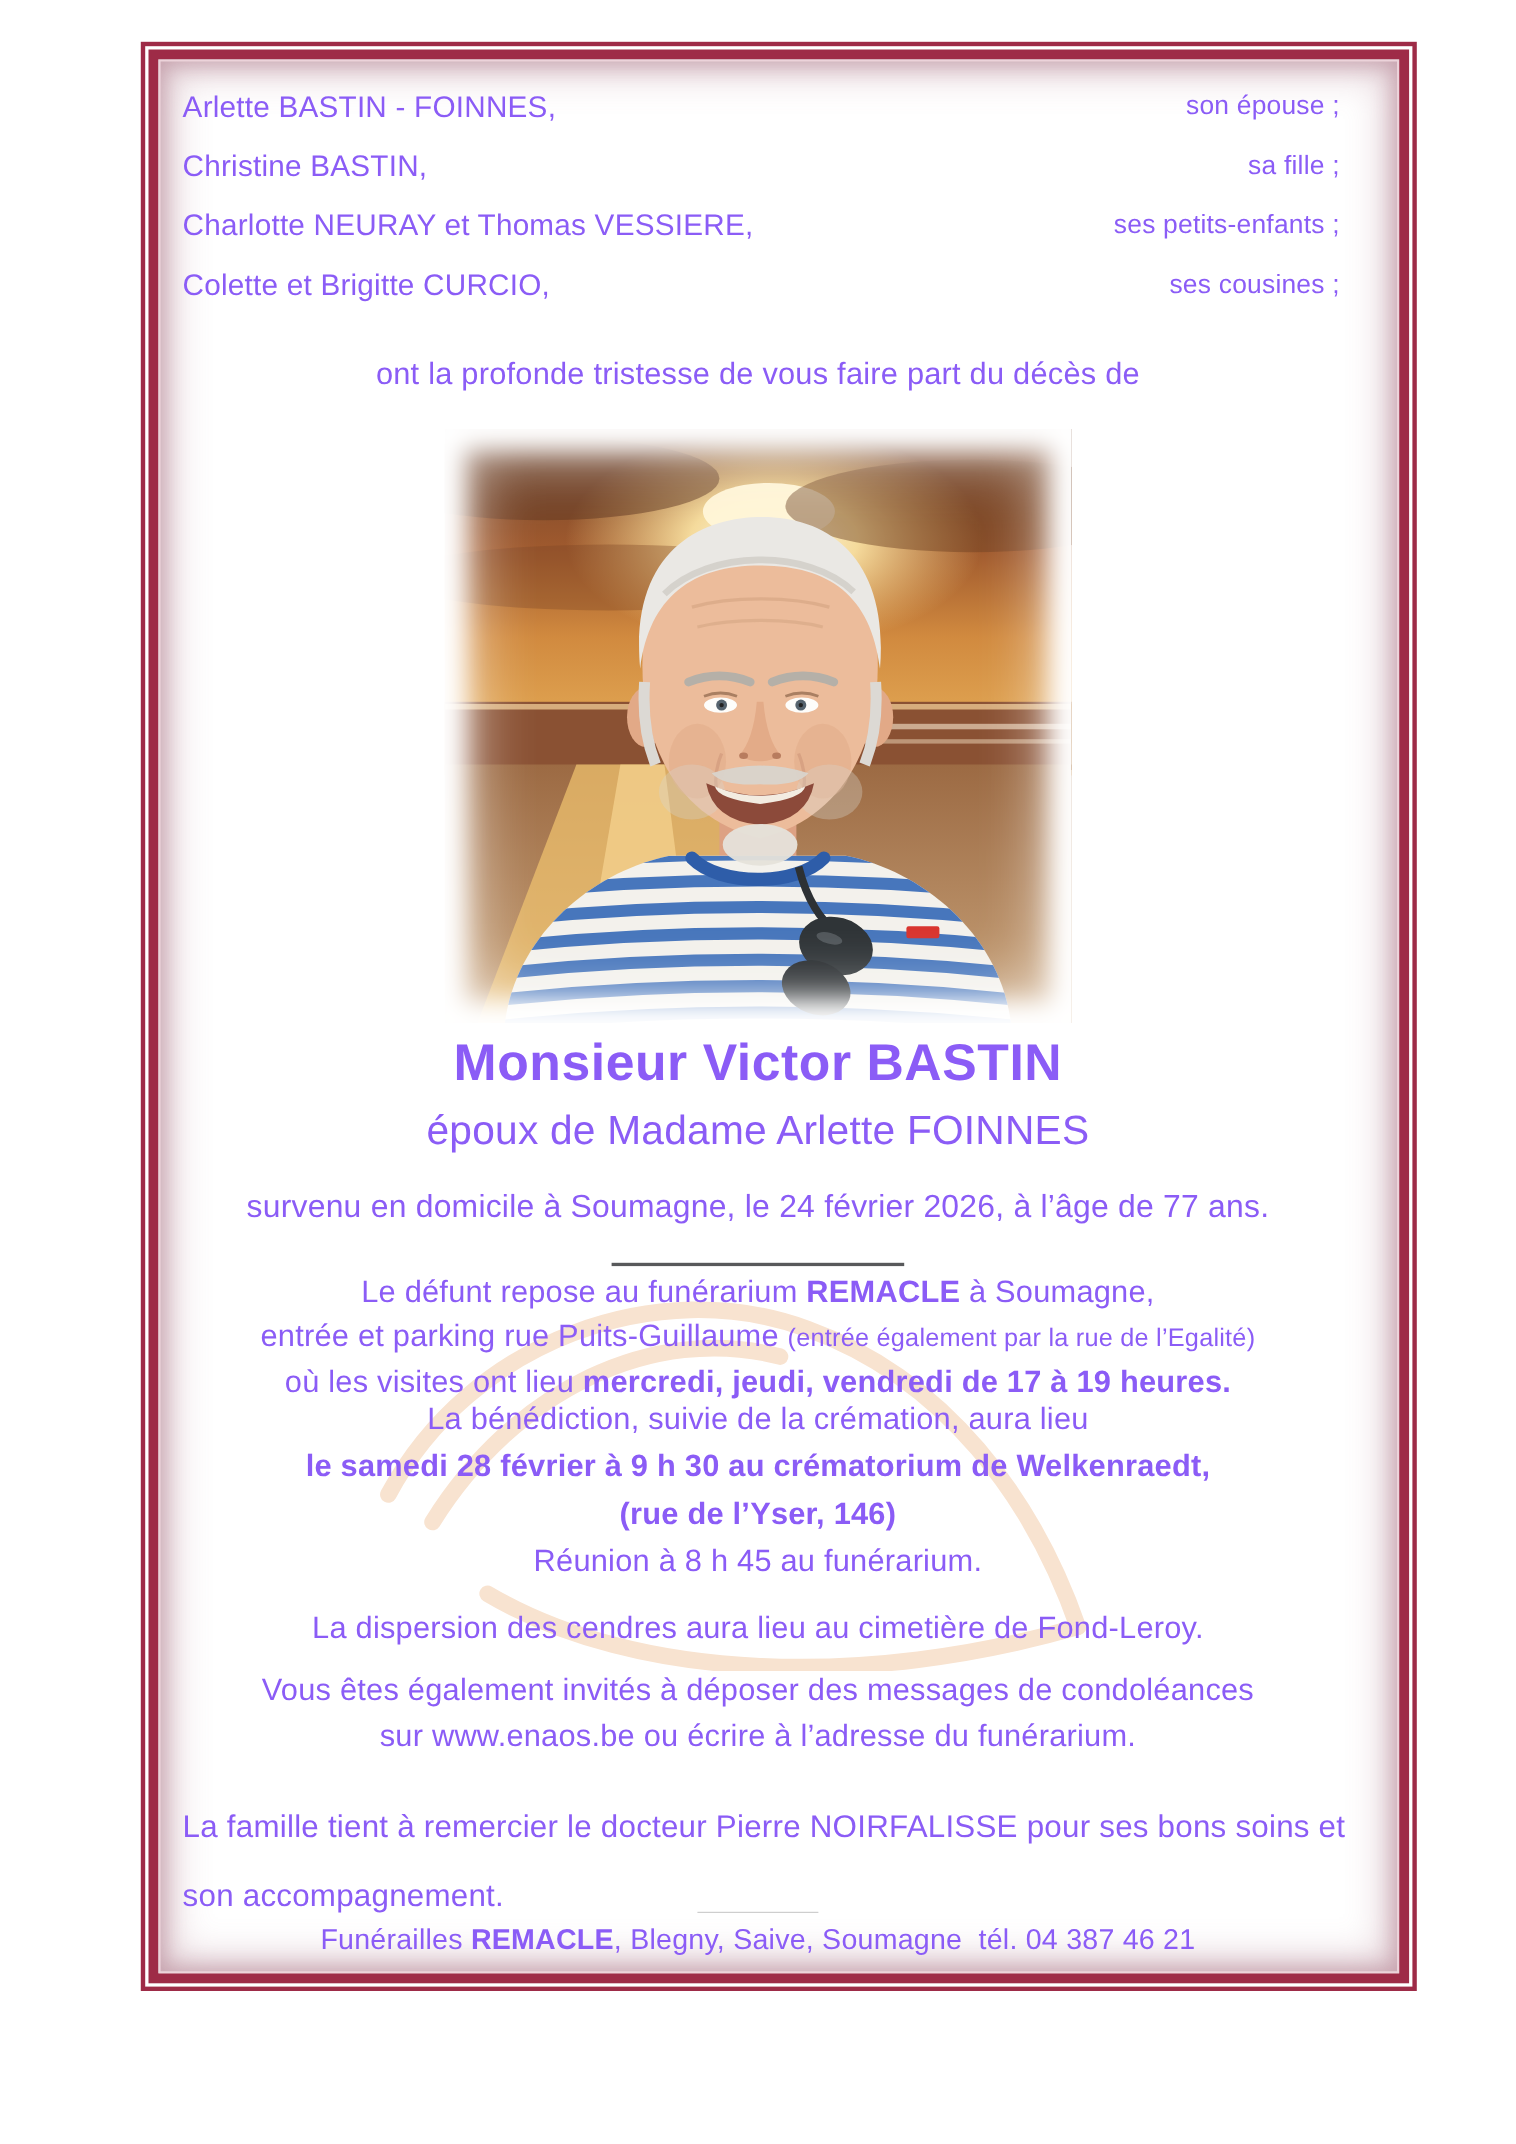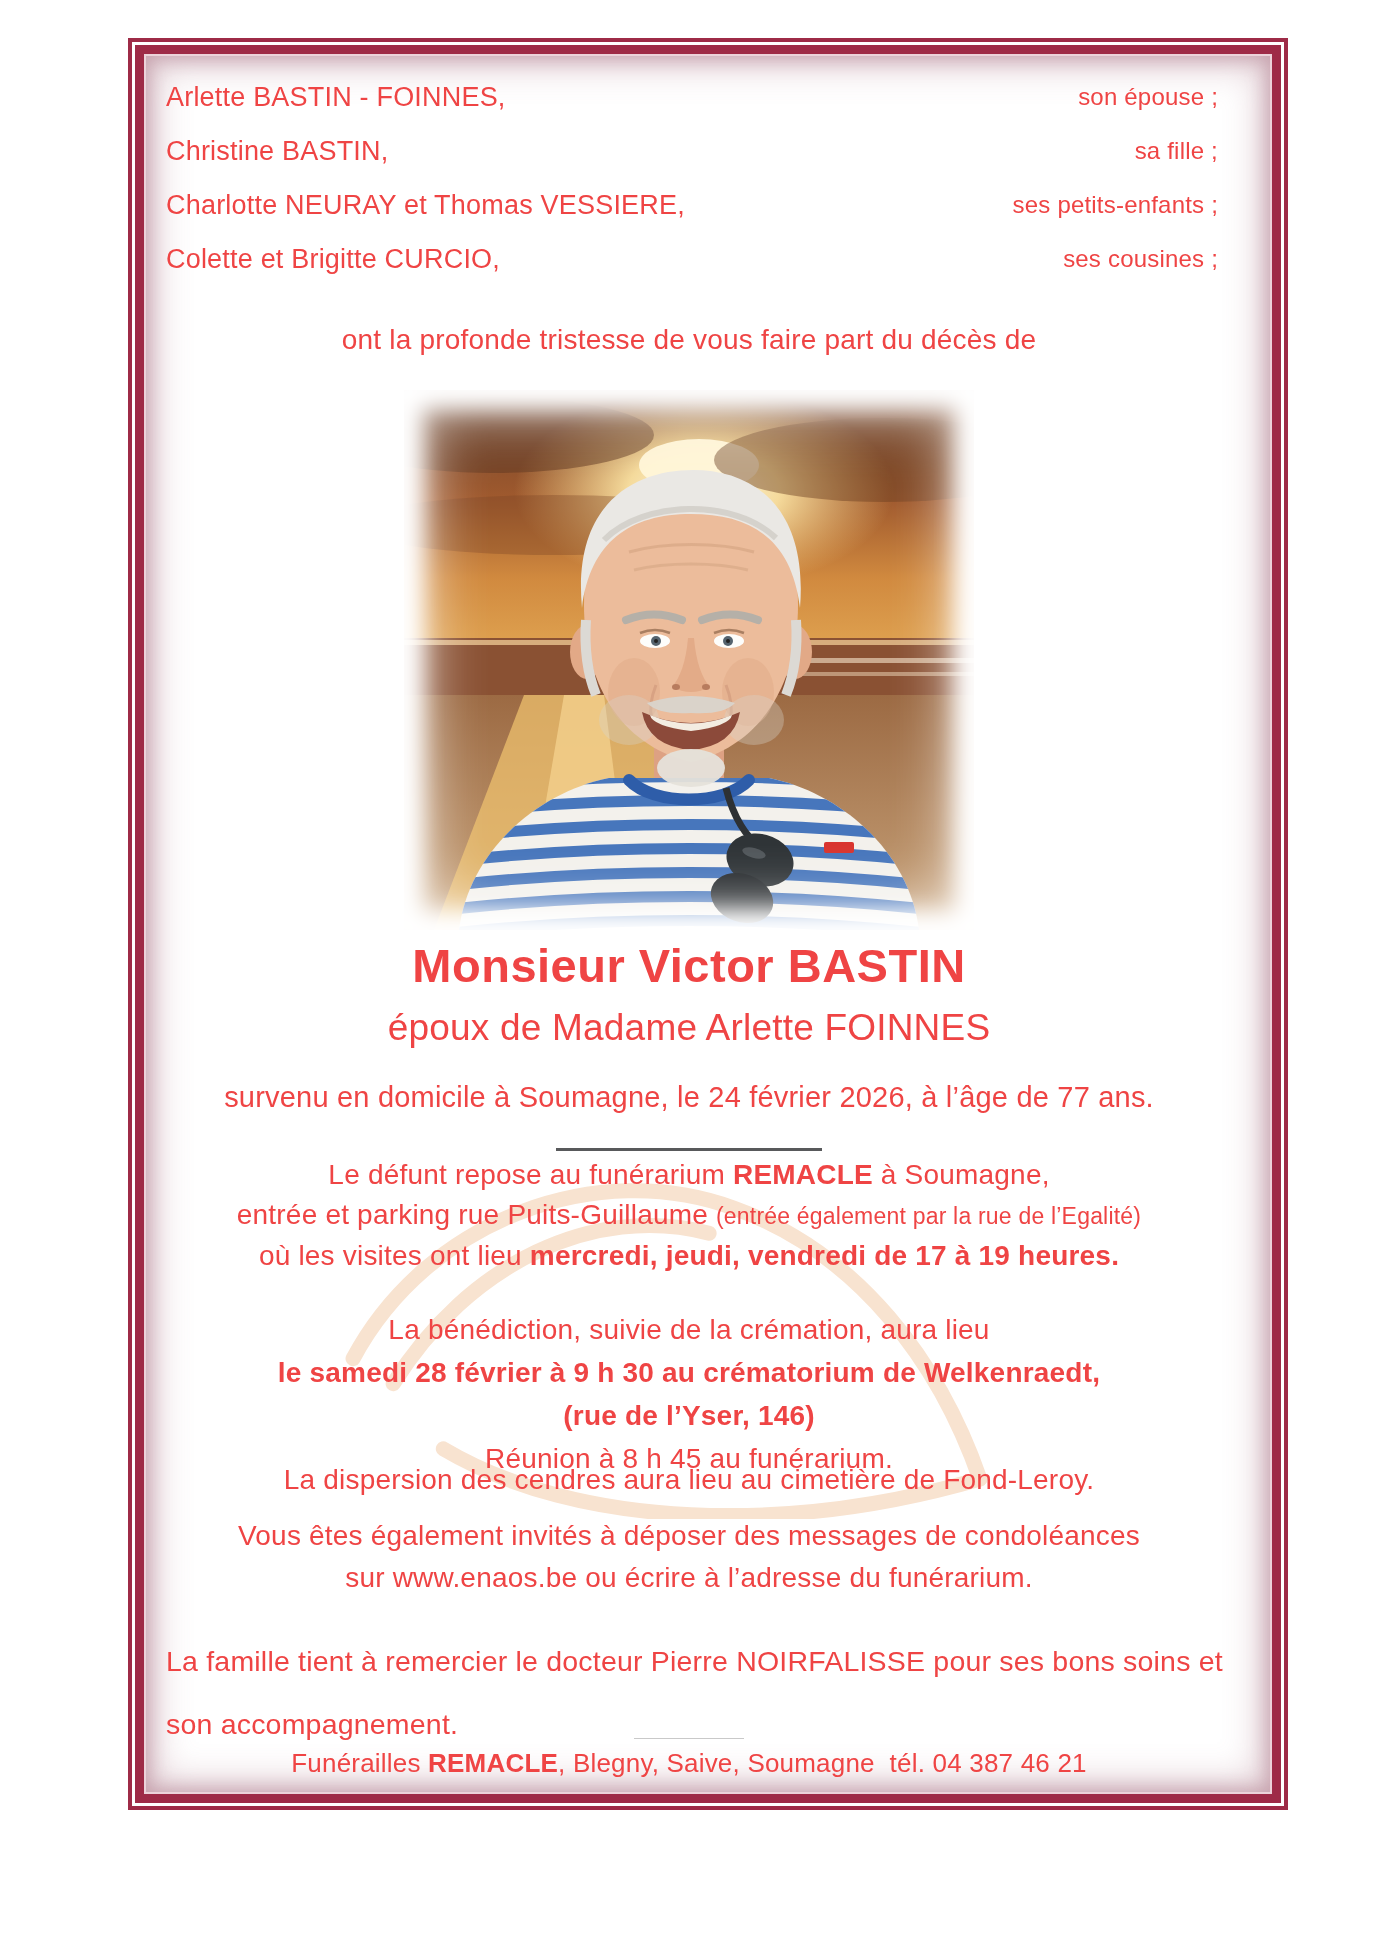--- a/index.html
+++ b/index.html
@@ -1,21 +1,21 @@
 <!DOCTYPE html>
 <html><head>
 <meta charset="utf-8">
 <style>
   html,body{margin:0;padding:0;background:#ffffff;}
   .sheet{
     position:relative;
     width:1378px;height:1949px;
     background:#fff;
     font-family:"Liberation Sans","DejaVu Sans",sans-serif;
-    color:#ef4444;
+    color:#8b5cf6;
     letter-spacing:0.2px;
     overflow:hidden;
   }
   
   .frame{
     position:absolute;left:128px;top:38px;width:1160px;height:1772px;
     box-sizing:border-box;
     border:4px solid #9e2b47;
     padding:3px;
     background:#fff;
@@ -51,21 +51,21 @@
   .intro{top:310px;font-size:28px;line-height:36px;margin-top:12px;}
   .title{top:938px;font-size:47px;font-weight:700;line-height:56px;letter-spacing:0.5px;}
   .subtitle{top:1005px;font-size:37px;line-height:46px;}
   .survenu{top:1078px;font-size:29px;line-height:38px;}
   .divider-dark{
     position:absolute;z-index:2;top:1148px;left:556px;width:266px;height:3px;background:#58595b;
   }
   .repose{top:1155px;font-size:28px;line-height:40px;}
   .small-inline{font-size:23px;}
   .b{font-weight:700;}
-  .ceremony{top:1308px;font-size:28px;line-height:43px;}
+  .ceremony{top:1268px;font-size:28px;line-height:43px;}
   .dispersion{top:1460px;font-size:28px;line-height:40px;}
   .condolences{top:1515px;font-size:28px;line-height:42px;}
   .thanks{top:1630px;left:166px;width:1075px;text-align:left;font-size:28.5px;line-height:63px;}
   .divider-light{
     position:absolute;z-index:2;top:1738px;left:634px;width:110px;height:1px;background:#c9c9c9;
   }
   .footer-line{top:1746px;font-size:26px;line-height:34px;white-space:pre-wrap;}
   
   .photo{
     position:absolute;z-index:2;left:404px;top:390px;width:570px;height:540px;

